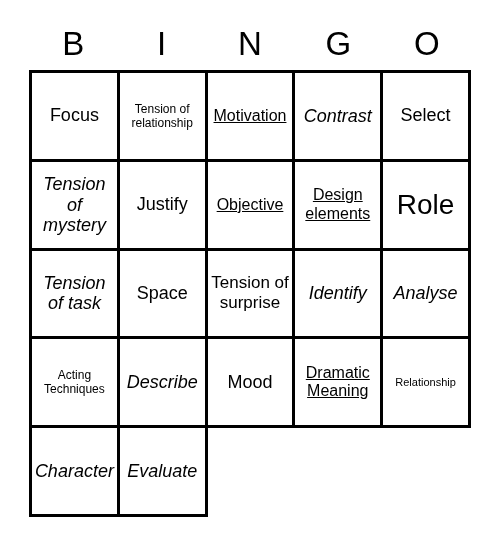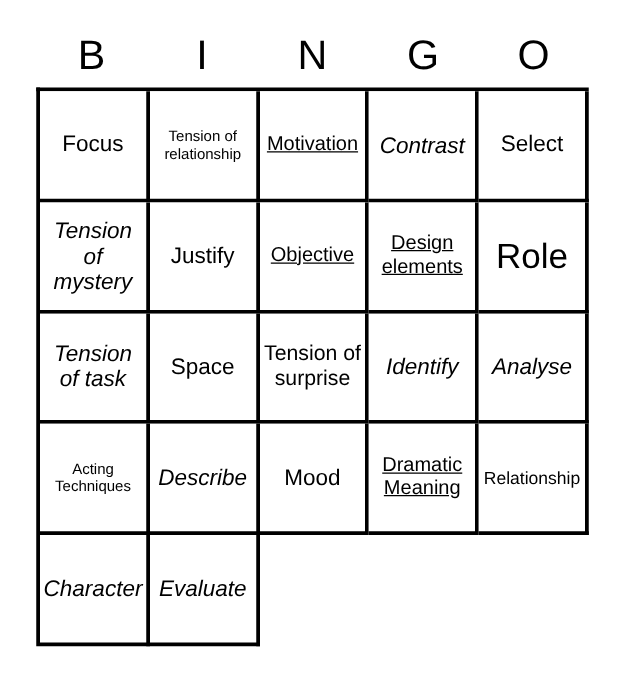--- a/index.html
+++ b/index.html
@@ -76,21 +76,21 @@
     color: #000000;
   }
   
   .sz-xxl .cell-text { font-size: 28px; line-height: 1.05; }
   .sz-xl  .cell-text { font-size: 18px; line-height: 1.05; }
   .sz-l   .cell-text { font-size: 22px; line-height: 1.08; }
   .sz-m   .cell-text { font-size: 18px; line-height: 1.12; font-style: italic; }
   .sz-ms  .cell-text { font-size: 17px; line-height: 1.18; }
   .sz-s   .cell-text { font-size: 16px; line-height: 1.15; text-decoration: underline; }
   .sz-xxs .cell-text { font-size: 12px; line-height: 1.2; }
-  .sz-min .cell-text { font-size: 14px; line-height: 1.2; }
+  .sz-min .cell-text { font-size: 11px; line-height: 1.2; }
 </style>
 </head>
 <body>
 
 <div id="card">
 
   <div id="header">
       <div class="header-letter">B</div>
       <div class="header-letter">I</div>
       <div class="header-letter">N</div>

